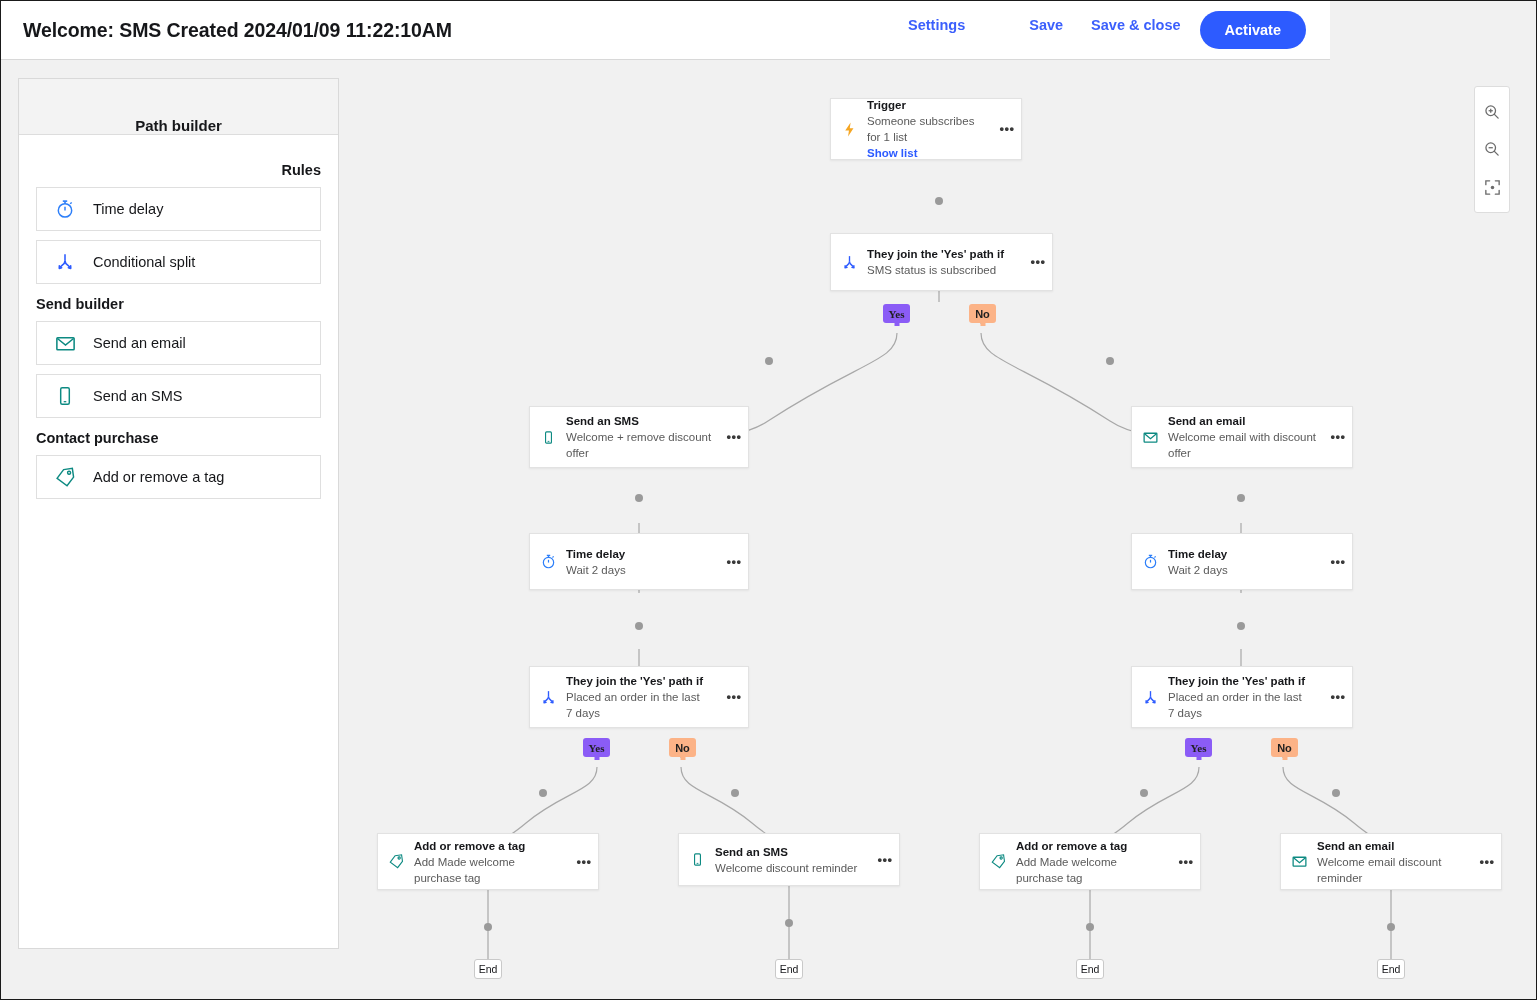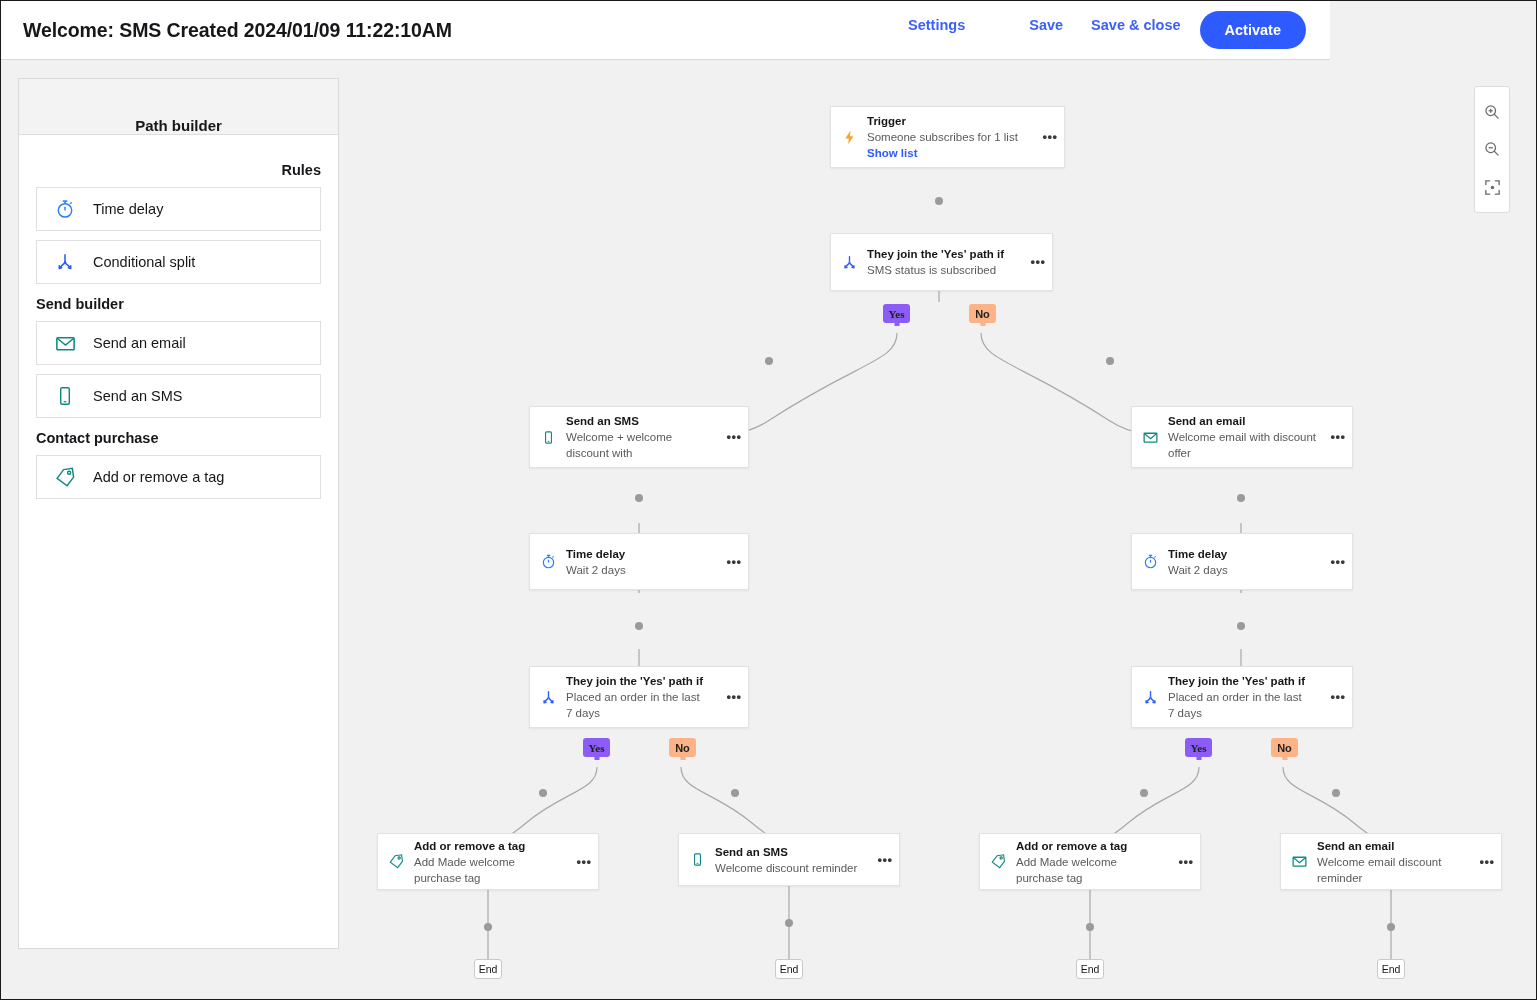--- a/index.html
+++ b/index.html
@@ -335,21 +335,21 @@
         <circle cx="395" cy="732" r="4"></circle>
         <circle cx="804" cy="732" r="4"></circle>
         <circle cx="996" cy="732" r="4"></circle>
         <circle cx="148" cy="866" r="4"></circle>
         <circle cx="449" cy="862" r="4"></circle>
         <circle cx="750" cy="866" r="4"></circle>
         <circle cx="1051" cy="866" r="4"></circle>
       </g>
     </svg>
 
-    <div class="node" style="left:490px; top:45px; width:235px; height:62px;align-items:center;">
+    <div class="node" style="left:490px; top:37px; width:192px; height:62px;align-items:center;">
       <span class="n-icon">
         <svg width="17" height="17" viewBox="0 0 24 24" fill="#f5a623">
           <path d="M13.6 2 L6 13.4 L11.2 13.4 L10 22 L17.6 10.4 L12.4 10.4 Z"></path>
         </svg>
       </span>
       <span class="n-text">
         <span class="n-title" style="display:block">Trigger</span>
         <span class="n-sub" style="display:block">Someone subscribes for 1 list</span>
         <span class="n-link" style="display:block">Show list</span>
       </span>
@@ -378,21 +378,21 @@
 
     <div class="node" style="left:189px; top:345px; width:220px; height:62px;">
       <span class="n-icon">
         <svg width="15" height="15" viewBox="0 0 24 24" fill="none" stroke="#0d8a82" stroke-width="1.8">
           <rect x="7.3" y="3" width="9.4" height="18" rx="1.6"></rect>
           <line x1="10.6" y1="18.2" x2="13.4" y2="18.2" stroke-width="1.5"></line>
         </svg>
       </span>
       <span class="n-text">
         <span class="n-title" style="display:block">Send an SMS</span>
-        <span class="n-sub" style="display:block; max-width:150px">Welcome + welcome discount with</span>
+        <span class="n-sub" style="display:block; max-width:150px">Welcome + remove discount offer</span>
       </span>
       <span class="n-more">•••</span>
     </div>
 
     <div class="node" style="left:791px; top:345px; width:222px; height:62px;">
       <span class="n-icon">
         <svg width="17" height="17" viewBox="0 0 24 24" fill="none" stroke="#0d8a82" stroke-width="1.8">
           <rect x="3" y="6" width="18" height="12.5" rx="0.8"></rect>
           <path d="M3.6 6.8 L12 13.6 L20.4 6.8"></path>
         </svg>

